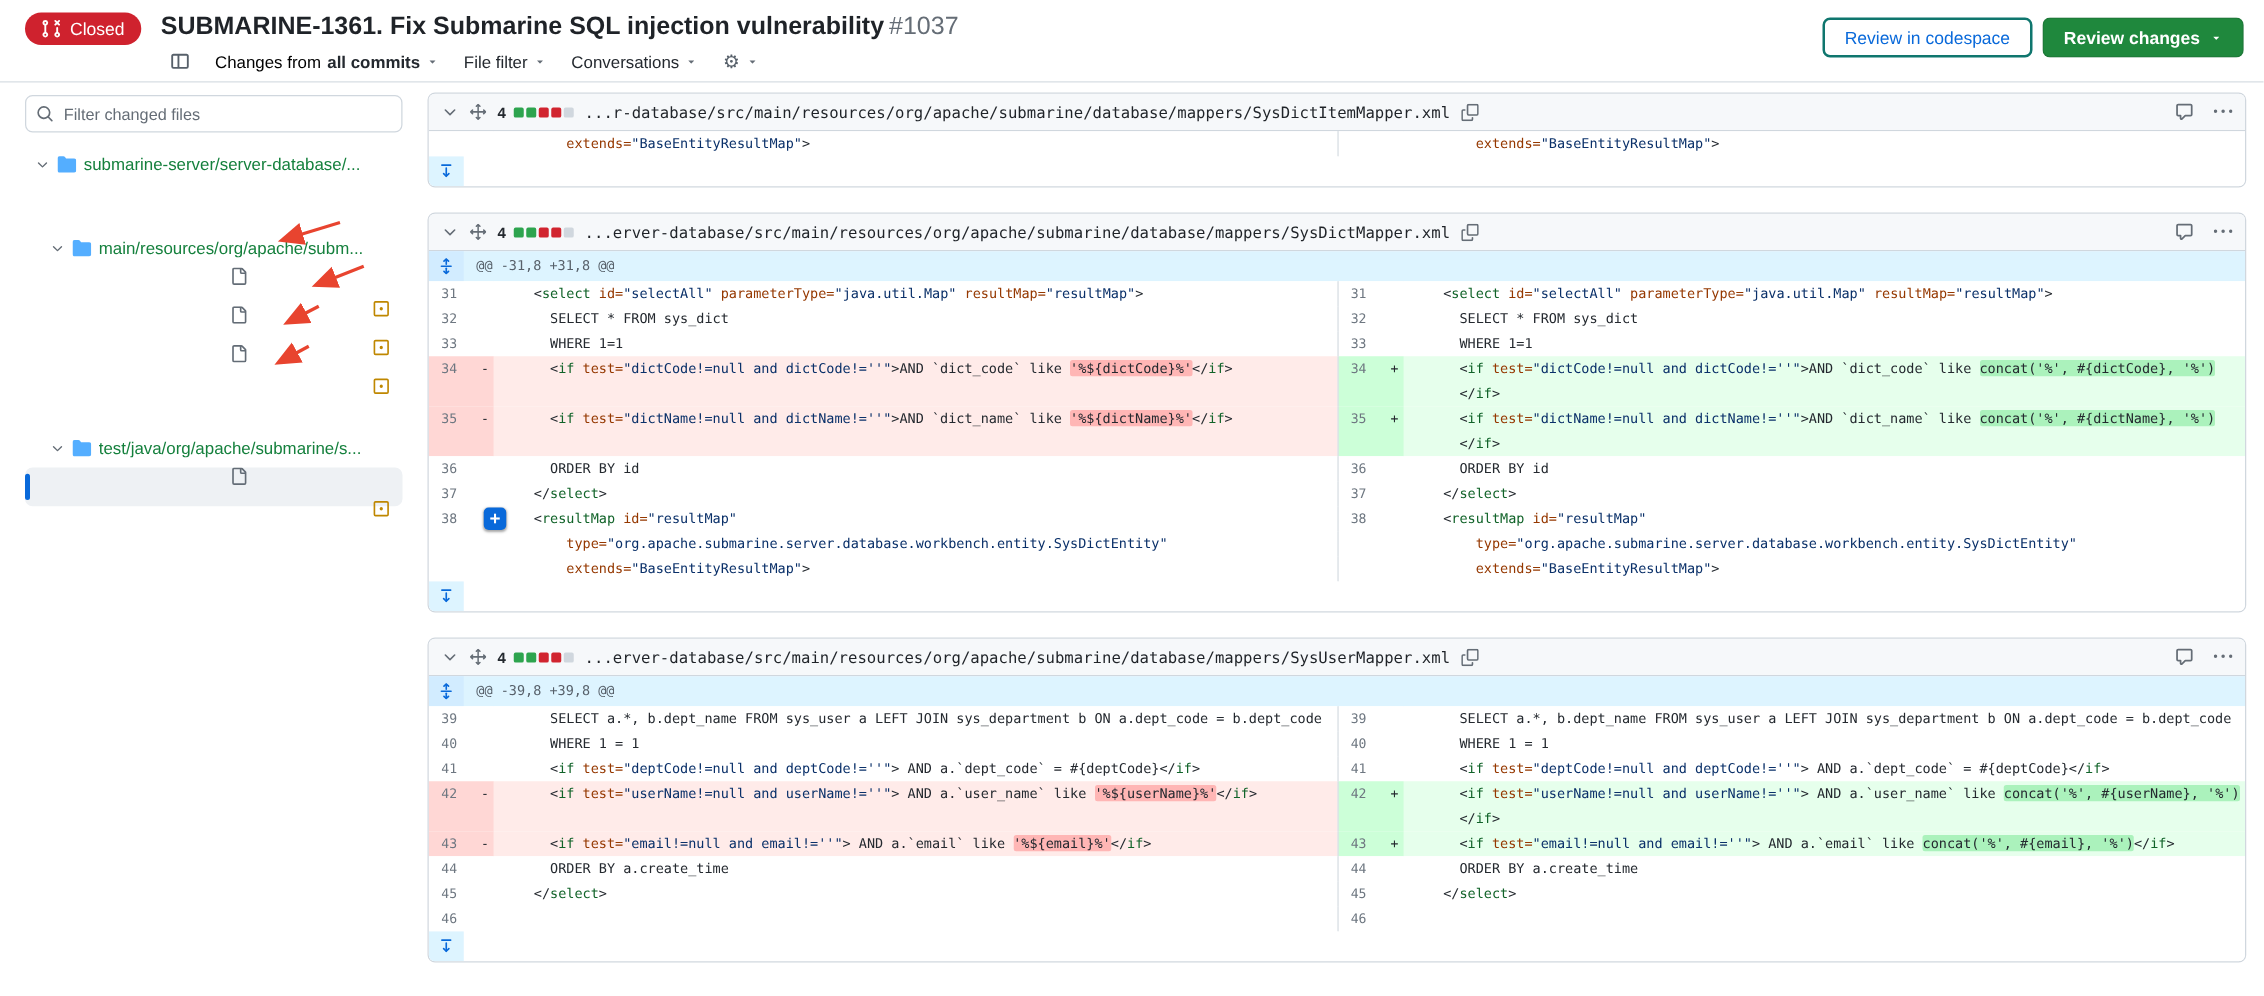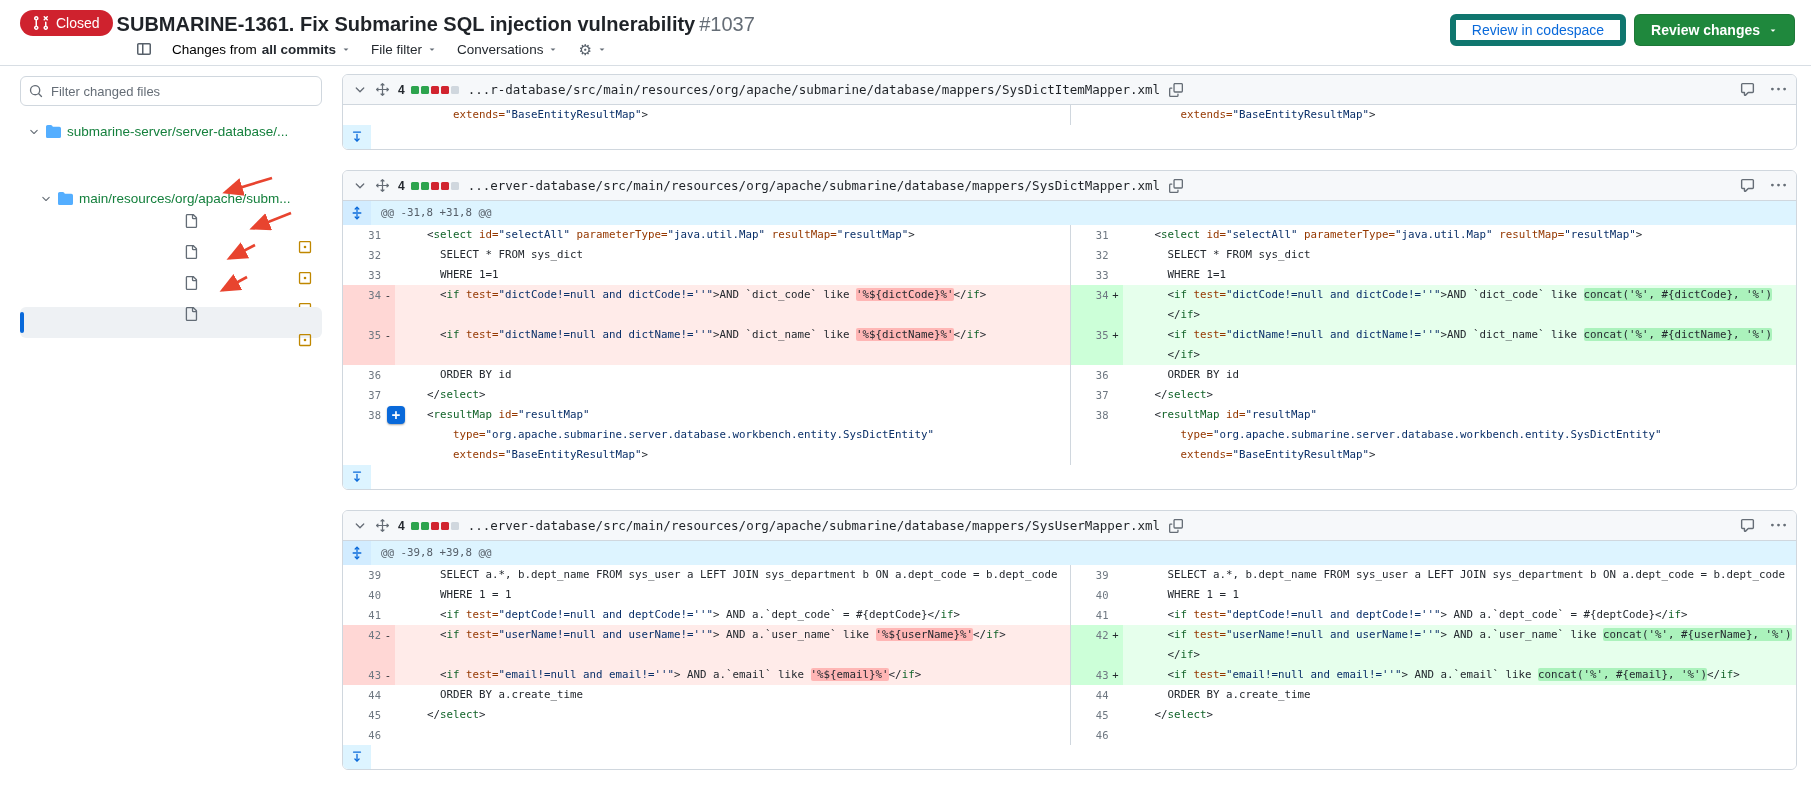--- a/index.html
+++ b/index.html
@@ -2,35 +2,35 @@
 <html style="--closed-red: #cf222e; --primary-green: #1f883d; --accent-blue: #0969da; --folder-blue: #54aeff; --modified-yellow: #bf8700; --annotation-red: #e8442f; --add-bg: #e6ffec; --del-bg: #ffebe9; --hunk-bg: #ddf4ff;"><head>
 <meta charset="utf-8">
 <style>
   * { margin:0; padding:0; box-sizing:border-box; }
   html,body { width:1811px; height:797px; overflow:hidden; background:#fff;
     font-family:"Liberation Sans", sans-serif; color:#1f2328; }
   button { font:inherit; background:none; border:0; cursor:pointer; color:inherit; }
 
   
   .pr-header { position:relative; height:66px; border-bottom:1px solid #d8dee4; padding:10px 16px 0 20px; }
-  .pr-title-row { display:flex; align-items:flex-end; gap:4px; }
+  .pr-title-row { display:flex; align-items:flex-start; gap:16px; }
   .state-badge { display:inline-flex; align-items:center; gap:7px; background:var(--closed-red,#cf222e);
     color:#fff; font-weight:500; font-size:14px; padding:5px 13px; border-radius:2em; flex:none; }
   .pr-title { font-size:20px; font-weight:600; color:#1f2328; white-space:nowrap; }
   .pr-number { color:#656d76; font-weight:400; margin-left:4px; }
   .pr-toolbar { display:flex; align-items:center; gap:20px; margin:5px 0 0 116px; font-size:13.5px; color:#656d76; }
   .tb-item { display:inline-flex; align-items:center; gap:5px; color:#656d76; }
   .tb-muted { color:#000000; }
   .tb-strong { color:#24292f; font-weight:600; }
   .tb-strong2 { color:#24292f; }
   .tb-item svg { color:#656d76; }
   .gear { font-size:15px; color:#57606a; line-height:1; }
   .pane-btn { color:#57606a; display:flex; align-items:center; }
   .pr-actions { position:absolute; right:16px; top:14px; display:flex; gap:8px; }
-  .btn-secondary { height:32px; padding:0 16px; border:6px solid #0f766e; border-radius:6px;
+  .btn-secondary { height:32px; padding:0 16px; border:2px solid #0f766e; border-radius:6px;
     background:#fff; color:var(--accent-blue,#0969da); font-size:14px; font-weight:500; }
   .btn-primary { height:32px; padding:0 16px; border:1px solid rgba(27,31,36,.15); border-radius:6px;
     background:var(--primary-green,#1f883d); color:#fff; font-size:14px; font-weight:600;
     display:inline-flex; align-items:center; gap:8px; }
 
   
   .content { display:flex; height:731px; }
   .sidebar { position:relative; width:334px; flex:none; padding:10px 12px 0 20px; }
   .filter-box { position:relative; }
   .filter-box input { width:100%; height:30px; border:1px solid #d0d7de; border-radius:6px;
@@ -68,21 +68,21 @@
   .diff-body { font-family:"DejaVu Sans Mono", monospace; font-size:10.8px; line-height:20px; }
   .hunk-row { display:flex; background:var(--hunk-bg,#ddf4ff); }
   .hunk-expand { width:28px; flex:none; display:flex; align-items:center; justify-content:center;
     color:var(--accent-blue,#0969da); background:#d2ecff; }
   .hunk-text { padding:0 10px; height:24px; line-height:24px; color:#57606a; white-space:pre; }
   .diff-row { display:flex; align-items:stretch; }
   .side { display:flex; width:50%; flex:none; min-width:0; }
   .side.right { border-left:1px solid #d0d7de; }
   .gut { width:52px; flex:none; display:flex; justify-content:flex-end; align-items:flex-start;
     color:#6e7781; font-size:10.5px; position:relative; user-select:none; }
-  .lnum { min-width:28px; text-align:right; }
+  .lnum { min-width:28px; }
   .lmark { width:14px; text-align:center; color:#24292f; }
   .gut.ctx { background:#fff; } .gut.del { background:#ffd7d5; } .gut.add { background:#ccffd8; }
   .code { flex:1; min-width:0; overflow:hidden; padding-left:6px; }
   .code.ctx { background:#fff; } .code.del { background:var(--del-bg,#ffebe9); } .code.add { background:var(--add-bg,#e6ffec); }
   .vline { white-space:pre; height:20px; }
   .seg-p { color:#24292f; } .seg-t { color:#116329; } .seg-a { color:#953800; } .seg-s { color:#0a3069; }
   .code.del .seg-m { background:rgba(255,129,130,.5); color:#24292f; border-radius:2px; }
   .code.add .seg-m { background:#abf2bc; color:#24292f; border-radius:2px; }
   .plus-btn { position:absolute; right:-10px; top:1px; width:18px; height:18px; z-index:3;
     background:var(--accent-blue,#0969da); border-radius:4px; color:#fff; font-size:14px; font-weight:700;
@@ -196,20 +196,29 @@
           </div>
           <div class="tree-row depth2">
             <svg viewBox="0 0 16 16" width="14" height="14" fill="currentColor" class="file-ic">
               <path d="M2 1.75C2 .784 2.784 0 3.75 0h6.586c.464 0 .909.184 1.237.513l2.914 2.914c.329.328.513.773.513 1.237v9.586A1.75 1.75 0 0 1 13.25 16h-9.5A1.75 1.75 0 0 1 2 14.25Zm1.75-.25a.25.25 0 0 0-.25.25v12.5c0 .138.112.25.25.25h9.5a.25.25 0 0 0 .25-.25V6h-2.75A1.75 1.75 0 0 1 9 4.25V1.5Zm6.75.062V4.25c0 .138.112.25.25.25h2.688l-.011-.013-2.914-2.914Z"></path>
             </svg>
             <span class="tree-label">SysUserMapper.xml</span>
             <svg viewBox="0 0 16 16" width="14" height="14" fill="currentColor" class="mod-ic">
               <path d="M13.25 1c.966 0 1.75.784 1.75 1.75v10.5A1.75 1.75 0 0 1 13.25 15H2.75A1.75 1.75 0 0 1 1 13.25V2.75C1 1.784 1.784 1 2.75 1ZM2.75 2.5a.25.25 0 0 0-.25.25v10.5c0 .138.112.25.25.25h10.5a.25.25 0 0 0 .25-.25V2.75a.25.25 0 0 0-.25-.25ZM8 6.5a1.5 1.5 0 1 1 0 3 1.5 1.5 0 0 1 0-3Z"></path>
             </svg>
           </div>
+          <div class="tree-row depth1">
+            <svg viewBox="0 0 16 16" width="12" height="12" fill="currentColor" class="tree-caret">
+              <path d="M12.78 5.22a.749.749 0 0 1 0 1.06l-4.25 4.25a.749.749 0 0 1-1.06 0L3.22 6.28a.749.749 0 1 1 1.06-1.06L8 8.939l3.72-3.72a.749.749 0 0 1 1.06 0Z"></path>
+            </svg>
+            <svg viewBox="0 0 16 16" width="15" height="15" fill="currentColor" class="folder-ic">
+              <path d="M1.75 1A1.75 1.75 0 0 0 0 2.75v10.5C0 14.216.784 15 1.75 15h12.5A1.75 1.75 0 0 0 16 13.25v-8.5A1.75 1.75 0 0 0 14.25 3H7.5a.25.25 0 0 1-.2-.1l-.9-1.2C6.07 1.26 5.55 1 5 1Z"></path>
+            </svg>
+            <span class="tree-label">test/java/org/apache/submarine/s...</span>
+          </div>
           <div class="tree-row depth2 selected">
             <svg viewBox="0 0 16 16" width="14" height="14" fill="currentColor" class="file-ic">
               <path d="M2 1.75C2 .784 2.784 0 3.75 0h6.586c.464 0 .909.184 1.237.513l2.914 2.914c.329.328.513.773.513 1.237v9.586A1.75 1.75 0 0 1 13.25 16h-9.5A1.75 1.75 0 0 1 2 14.25Zm1.75-.25a.25.25 0 0 0-.25.25v12.5c0 .138.112.25.25.25h9.5a.25.25 0 0 0 .25-.25V6h-2.75A1.75 1.75 0 0 1 9 4.25V1.5Zm6.75.062V4.25c0 .138.112.25.25.25h2.688l-.011-.013-2.914-2.914Z"></path>
             </svg>
             <span class="tree-label">SysUserServiceTest.java</span>
             <svg viewBox="0 0 16 16" width="14" height="14" fill="currentColor" class="mod-ic">
               <path d="M13.25 1c.966 0 1.75.784 1.75 1.75v10.5A1.75 1.75 0 0 1 13.25 15H2.75A1.75 1.75 0 0 1 1 13.25V2.75C1 1.784 1.784 1 2.75 1ZM2.75 2.5a.25.25 0 0 0-.25.25v10.5c0 .138.112.25.25.25h10.5a.25.25 0 0 0 .25-.25V2.75a.25.25 0 0 0-.25-.25ZM8 6.5a1.5 1.5 0 1 1 0 3 1.5 1.5 0 0 1 0-3Z"></path>
             </svg>
           </div>
         </nav>

